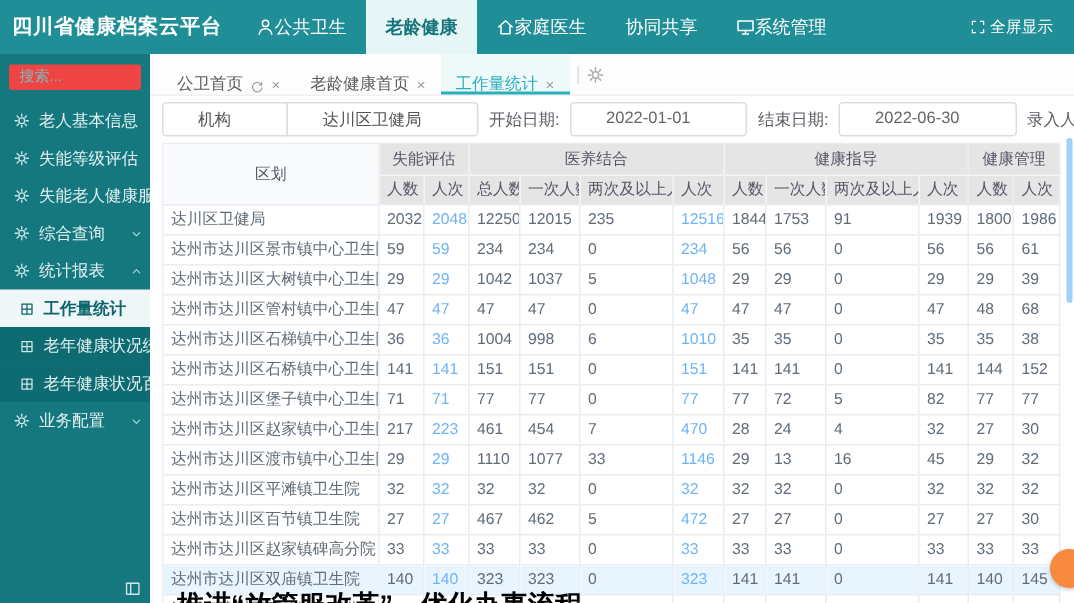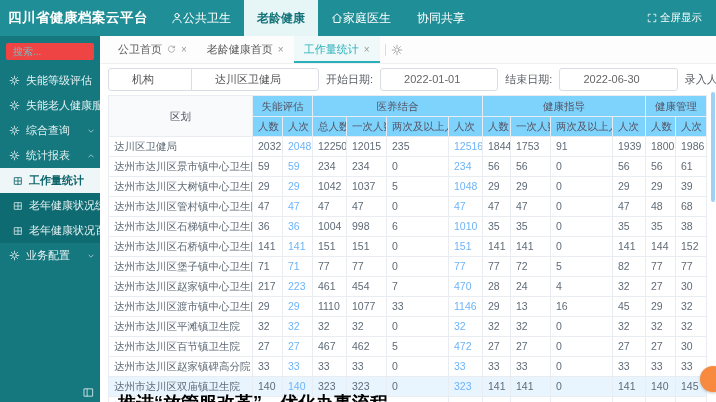--- a/index.html
+++ b/index.html
@@ -32,42 +32,42 @@
   .menu-item .chev{margin-left:auto;width:8px;height:8px;opacity:.85;}
   .submenu .menu-item{background:#0f6b72;padding-left:13px;}
   .submenu .menu-item .icon{width:10px;height:10px;}
   .submenu .menu-item.active{background:#eef6f7;color:#0f656c;font-weight:bold;}
   .submenu .menu-item.active .icon{color:#0f656c;}
   #sidebar-collapse{position:absolute;bottom:4px;right:6px;width:11px;height:11px;color:#cfe4e6;cursor:pointer;}
   
   #main{position:absolute;left:100px;top:36px;right:0;bottom:0;background:#fff;}
   #tabbar{height:27px;display:flex;align-items:center;padding-left:8px;font-size:11px;color:#5a5a5a;
     background:#fdfdfd;border-bottom:1px solid #eef0f2;}
-  .tab{display:flex;align-items:center;gap:5px;padding:0 10px;height:27px;cursor:pointer;white-space:nowrap;}
+  .tab{display:flex;align-items:flex-end;gap:5px;padding:0 10px;height:27px;cursor:pointer;white-space:nowrap;}
   .tab .icon{width:9px;height:9px;color:#999;}
   .tab .close{font-size:10px;color:#999;line-height:1;}
   .tab.active{color:#2ab0b8;background:#eff9fa;box-shadow:inset 0 -2px 0 #2ab0b8;}
   .tab-divider{width:1px;height:12px;background:#ddd;margin:0 5px;}
   #tab-options{width:12px;height:12px;color:#aaa;cursor:pointer;}
   
   #filterbar{height:30px;display:flex;align-items:center;gap:7px;padding:0 8px;font-size:11px;color:#555;}
   .sel,.date{border:1px solid #d9dde3;border-radius:3px;height:21px;display:flex;align-items:center;gap:5px;padding:0 23px;background:#fff;cursor:pointer;white-space:nowrap;}
   .sel .icon,.date .icon{width:9px;height:9px;color:#b0b6bf;}
   #org-type{border-top-right-radius:0;border-bottom-right-radius:0;}
   #org-select{border-top-left-radius:0;border-bottom-left-radius:0;margin-left:-8px;width:98px;justify-content:space-between;}
   .flabel{white-space:nowrap;color:#5a5f66;}
   .date{width:84px;justify-content:space-between;color:#666;}
   .sel.placeholder span{color:#b8bec8;}
   .btn{height:23px;display:flex;align-items:center;padding:0 13px;border-radius:3px;font-size:11px;cursor:pointer;white-space:nowrap;}
   .btn.primary{background:#3d9cf5;color:#fff;border:1px solid #3d9cf5;}
   
   #table-wrap{margin:1px 6px 0 8px;overflow:hidden;height:308px;position:relative;}
   table{border-collapse:collapse;table-layout:fixed;width:598px;font-size:10.5px;color:#5f6b77;}
   th,td{border:1px solid #e9edf2;padding:0 5px;height:19px;line-height:19px;overflow:hidden;white-space:nowrap;font-weight:normal;text-align:left;}
-  thead th{background:#7dd3fc;color:#556;}
+  thead th{background:#e5e5e5;color:#556;}
   thead tr.grp th{text-align:center;height:20px;}
   thead th.region{vertical-align:middle;text-align:left;background:#f8fafb;}
   td.link{color:#6db4f7;cursor:pointer;}
   tr.highlight td{background:#e9f5fe;}
   
   #v-scrollbar{position:absolute;right:1px;top:56px;width:4px;height:110px;background:#9fd0f6;border-radius:2px;}
   #fab{position:absolute;right:-10px;bottom:10px;width:26px;height:26px;border-radius:50%;
     background:#f78a3e;box-shadow:0 1px 3px rgba(0,0,0,.25);cursor:pointer;}
   #caption-clip{position:absolute;left:118px;bottom:0;height:8px;overflow:hidden;pointer-events:none;}
   #caption-clip span{font-size:18px;line-height:18px;font-weight:900;color:#000;white-space:nowrap;}
@@ -95,39 +95,57 @@
           <svg viewBox="0 0 12 12" fill="none" stroke="currentColor">
             <path d="M1.5 6L6 1.8 10.5 6"></path>
             <path d="M3 5.3v5.2h6V5.3"></path>
           </svg>
         </span>
         <span>家庭医生</span>
       </div>
       <div class="nav-item">
         <span>协同共享</span>
       </div>
+      <div class="nav-item">
+        <span class="icon">
+          <svg viewBox="0 0 12 12" fill="none" stroke="currentColor">
+            <rect x="1" y="2" width="10" height="6.3"></rect>
+            <path d="M4 10.6h4M6 8.3v2.3"></path>
+          </svg>
+        </span>
+        <span>系统管理</span>
+      </div>
     </div>
   <div id="top-utils">
       <div class="util-item">
         <span class="icon">
           <svg viewBox="0 0 12 12" fill="none" stroke="currentColor">
             <path d="M1.5 4V1.5H4M8 1.5h2.5V4M10.5 8v2.5H8M4 10.5H1.5V8"></path>
           </svg>
         </span>
         <span>全屏显示</span>
       </div>
     </div>
 </div>
 
 <div id="sidebar">
   <div id="side-search">
     <input placeholder="搜索..." style="">
     <span class="icon"></span>
   </div>
   <div id="side-menu">
+      <div class="menu-item">
+        <span class="icon">
+          <svg viewBox="0 0 12 12" fill="none" stroke="currentColor">
+            <circle cx="6" cy="6" r="2.1"></circle>
+            <path d="M6 1.2v1.6M6 9.2v1.6M1.2 6h1.6M9.2 6h1.6M2.6 2.6l1.1 1.1M8.3 8.3l1.1 1.1M2.6 9.4l1.1-1.1M8.3 3.7l1.1-1.1"></path>
+          </svg>
+        </span>
+        <span>老人基本信息</span>
+      </div>
       <div class="menu-item">
         <span class="icon">
           <svg viewBox="0 0 12 12" fill="none" stroke="currentColor">
             <circle cx="6" cy="6" r="2.1"></circle>
             <path d="M6 1.2v1.6M6 9.2v1.6M1.2 6h1.6M9.2 6h1.6M2.6 2.6l1.1 1.1M8.3 8.3l1.1 1.1M2.6 9.4l1.1-1.1M8.3 3.7l1.1-1.1"></path>
           </svg>
         </span>
         <span>失能等级评估</span>
       </div>
       <div class="menu-item">

